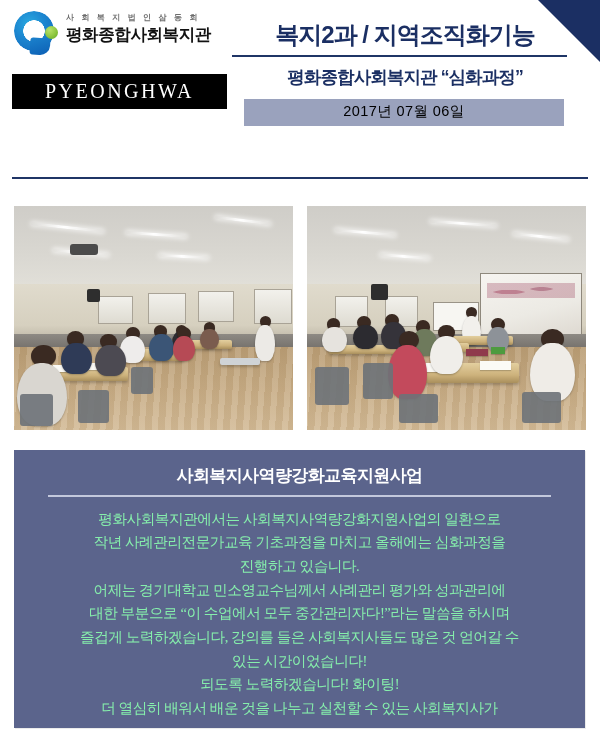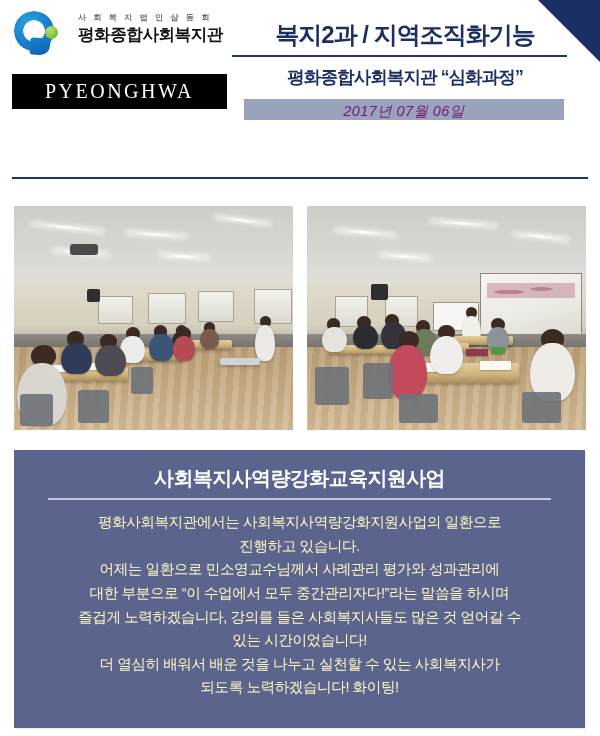--- a/index.html
+++ b/index.html
@@ -74,21 +74,21 @@
   }
   .logo-dot {
     position: absolute;
     left: 33px; top: 18px;
     width: 13px;
     height: 13px;
     border-radius: 50%;
     background: radial-gradient(circle at 35% 30%, #b9e26a 0%, #8cc63f 55%, #5da522 100%);
   }
   .brand-text {
-    margin-left: 14px;
+    margin-left: 2px;
     padding-top: 6px;
   }
   .brand-small {
     font-size: 8px;
     color: #6d6d6d;
     letter-spacing: 2.6px;
     line-height: 1;
     white-space: nowrap;
     font-weight: 600;
   }
@@ -150,27 +150,26 @@
     letter-spacing: -0.9px;
     line-height: 1.1;
     text-align: center;
     margin-top: 11px;
     white-space: nowrap;
   }
   .date-badge {
     margin: 11px 0 0 12px;
     width: 320px;
     background: #9aa2bd;
-    color: #701a75;
+    color: #000000;
     font-size: 14.5px;
     letter-spacing: 0.4px;
     text-align: center;
-    padding: 5px 0 0 0;
+    padding: 5px 0 6px 0;
     line-height: 1.1;
-    font-style: italic;
   }
 
   .header-rule {
     position: absolute;
     left: 12px; top: 177px;
     width: 576px;
     height: 2px;
     background: #1f3566;
   }
 
@@ -286,39 +285,40 @@
     width: 571px;
     height: 278px;
     background: #5b648c;
     box-sizing: border-box;
     padding: 13px 16px 12px 16px;
     box-shadow: 1px 1px 0 rgba(0,0,0,.08);
   }
   .panel-title {
     text-align: center;
     color: #ffffff;
-    font-size: 20px;
+    font-size: 17px;
     font-weight: 700;
     letter-spacing: -0.6px;
     line-height: 1.1;
     margin: 4px 0 0 0;
   }
   .panel-rule {
     height: 2px;
     background: #c3c8dc;
     margin: 9px 18px 0 18px;
   }
   .panel-body {
     margin-top: 11px;
     text-align: center;
-    color: #fef9c3;
+    color: #86efac;
     font-size: 14.6px;
     line-height: 1.62;
     letter-spacing: -0.45px;
     padding: 0 6px;
+    font-family: Liberation Serif, serif;
   }
   .panel-body p {
     margin: 0;
   }
   .panel-body p + p {
     margin-top: 0;
   }
 </style>
 </head>
 <body>
@@ -461,23 +461,24 @@
       <div class="ph-chair" style="left:33%;top:84%;width:14%;height:13%"></div>
       <div class="ph-chair" style="left:77%;top:83%;width:14%;height:14%"></div>
     </div>
   </div>
 
   <div class="panel">
     <div class="panel-title">사회복지사역량강화교육지원사업</div>
     <div class="panel-rule"></div>
     <div class="panel-body" id="panel-body">
         <p>평화사회복지관에서는 사회복지사역량강화지원사업의 일환으로</p>
+        <p>작년 사례관리전문가교육 기초과정을 마치고 올해에는 심화과정을</p>
         <p>진행하고 있습니다.</p>
-        <p>어제는 일환으로 민소영교수님께서 사례관리 평가와 성과관리에</p>
+        <p>어제는 경기대학교 민소영교수님께서 사례관리 평가와 성과관리에</p>
         <p>대한 부분으로 “이 수업에서 모두 중간관리자다!”라는 말씀을 하시며</p>
         <p>즐겁게 노력하겠습니다, 강의를 들은 사회복지사들도 많은 것 얻어갈 수</p>
         <p>있는 시간이었습니다!</p>
+        <p>되도록 노력하겠습니다! 화이팅!</p>
         <p>더 열심히 배워서 배운 것을 나누고 실천할 수 있는 사회복지사가</p>
-        <p>되도록 노력하겠습니다! 화이팅!</p>
       </div>
   </div>
 
 </div>
 
 </body></html>

